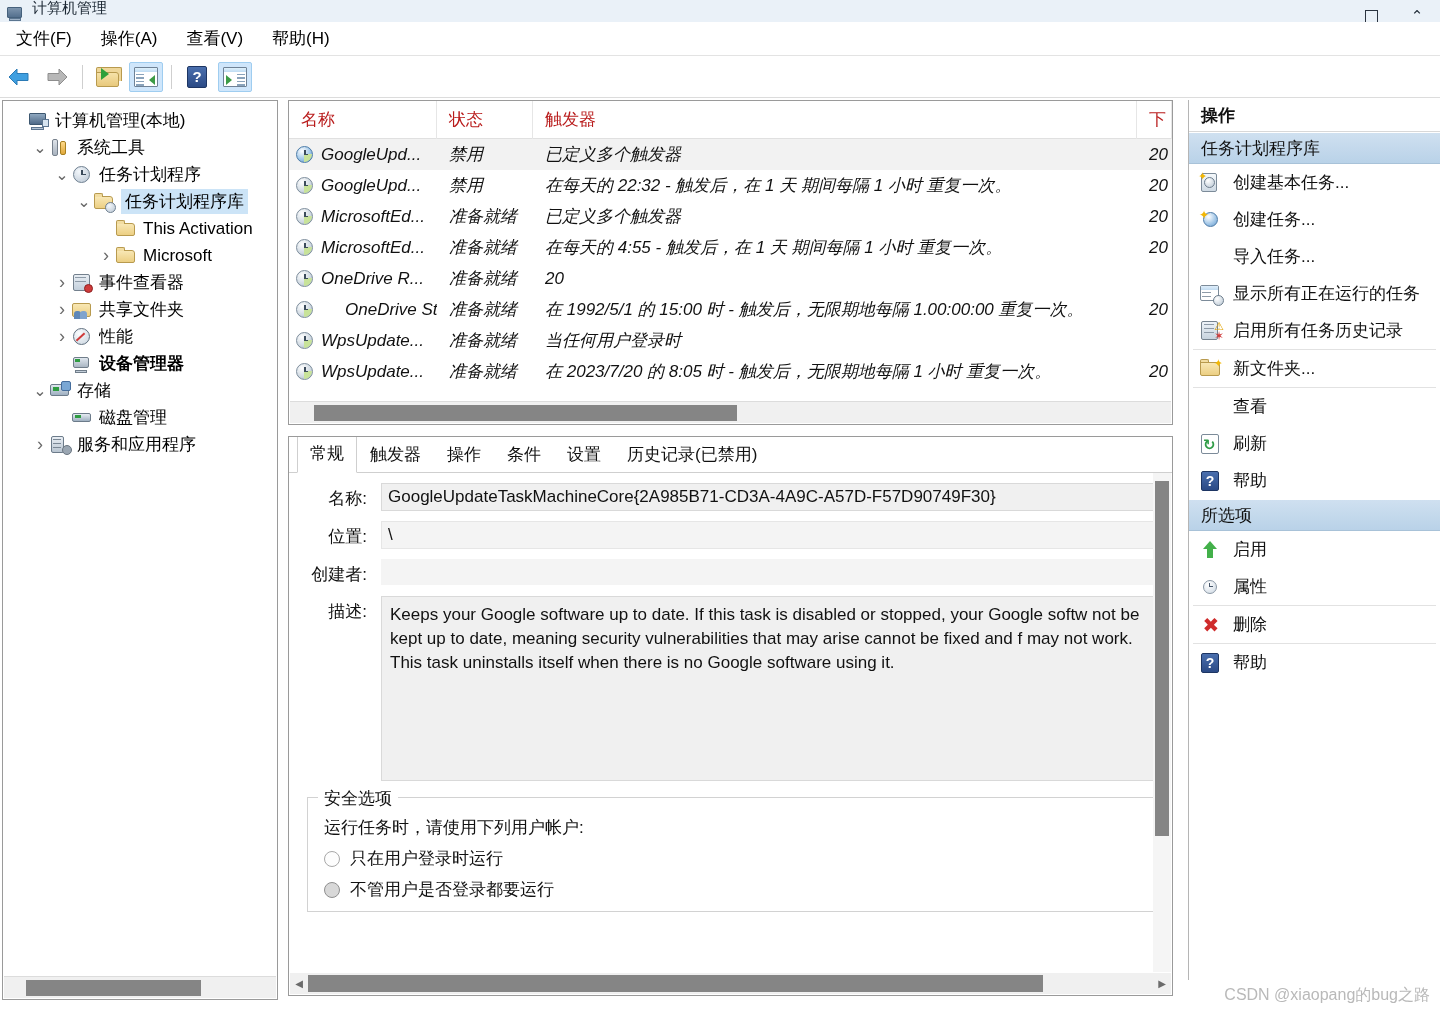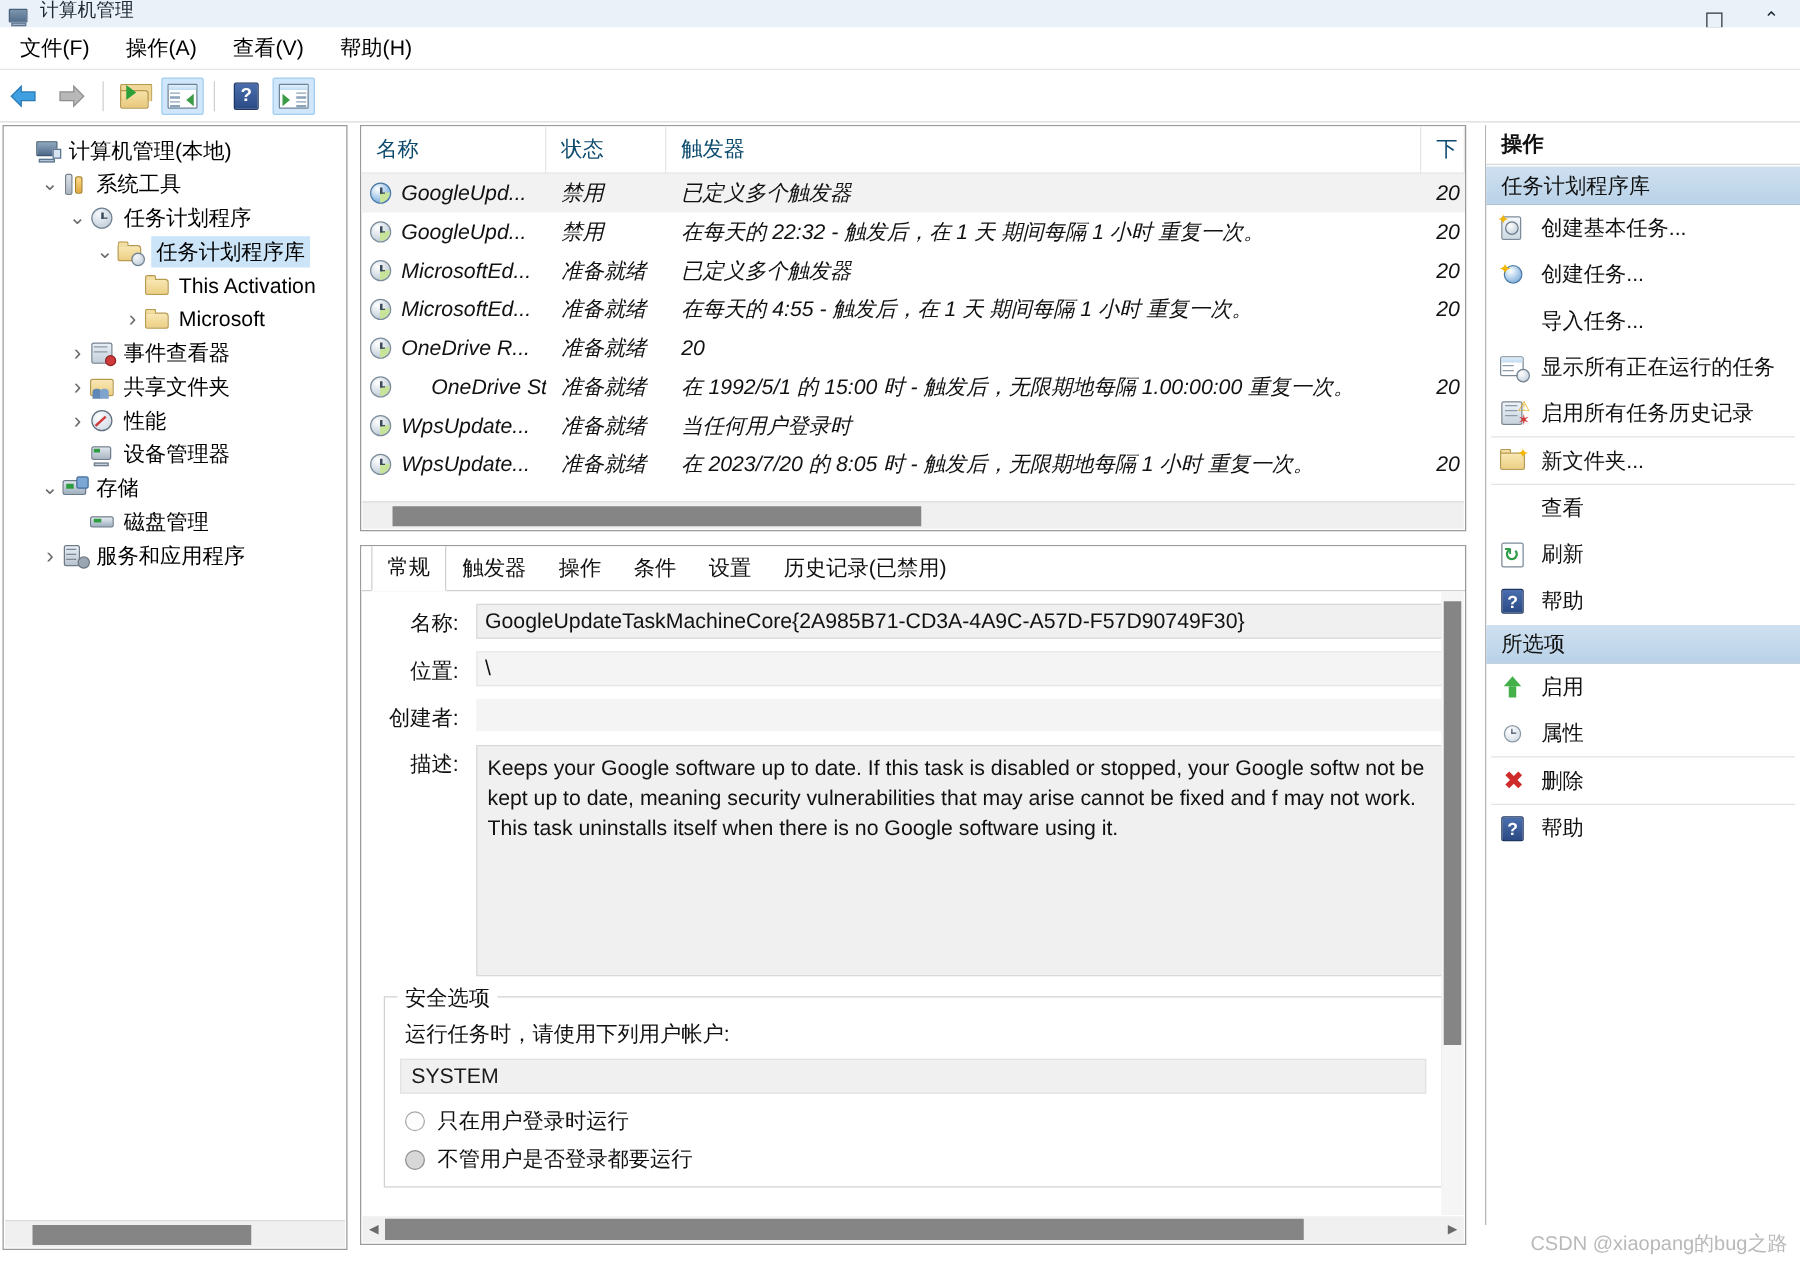--- a/index.html
+++ b/index.html
@@ -223,21 +223,21 @@
   }
   .list-box {
     position: absolute; left: 0; top: 0; width: 885px; height: 325px;
     border: 1px solid #9a9a9a; background: #ffffff; overflow: hidden;
   }
   .lhead {
     display: flex; height: 38px; background: #ffffff;
     border-bottom: 1px solid #e0e0e0; align-items: center;
   }
   .lhead .hc {
-    font-size: 17px; color: #0c4a6e; padding-left: 12px; height: 38px;
+    font-size: 17px; color: #b91c1c; padding-left: 12px; height: 38px;
     display: flex; align-items: center; border-right: 1px solid #e6e6e6;
     box-sizing: border-box; overflow: hidden; white-space: nowrap;
   }
   .lrow {
     display: flex; height: 31px; align-items: center; font-size: 17px; color: #111;
     white-space: nowrap;
   }
   .lrow.sel { background: #f2f2f2; }
   .lrow .cell {
     padding-left: 12px; height: 31px; display: flex; align-items: center;
@@ -578,21 +578,21 @@
           <span class="lbl">共享文件夹</span>
         </div>
         <div class="tnode" style="padding-left: 50px;">
           <span class="exp" style="font-size: 18px;">›</span>
           <span class="ico ic-perf">
             <span class="c"></span>
             <span class="nd"></span>
           </span>
           <span class="lbl">性能</span>
         </div>
-        <div class="tnode" style="padding-left: 50px;">
+        <div class="tnode" style="padding-left: 50px; font-weight: bold;">
           <span class="exp"></span>
           <span class="ico ic-device">
             <span class="b"></span>
             <span class="g"></span>
             <span class="s"></span>
           </span>
           <span class="lbl">设备管理器</span>
         </div>
         <div class="tnode" style="padding-left: 28px;">
           <span class="exp" style="font-size: 16px; line-height: 8px;">⌄</span>
@@ -780,21 +780,20 @@
         </div>
 
         <div class="frow">
           <div class="flabel">描述:</div>
           <div class="fdesc">Keeps your Google software up to date. If this task is disabled or stopped, your Google softw not be kept up to date, meaning security vulnerabilities that may arise cannot be fixed and f may not work. This task uninstalls itself when there is no Google software using it.</div>
         </div>
 
         <div class="group">
           <div class="gtitle">安全选项</div>
           <div class="ghint">运行任务时，请使用下列用户帐户:</div>
-          <div class="acct">SYSTEM</div>
           <div class="radio-row">
             <span class="radio"></span>
             <span>只在用户登录时运行</span>
           </div>
           <div class="radio-row">
             <span class="radio on"></span>
             <span>不管用户是否登录都要运行</span>
           </div>
         </div>
       </div>

